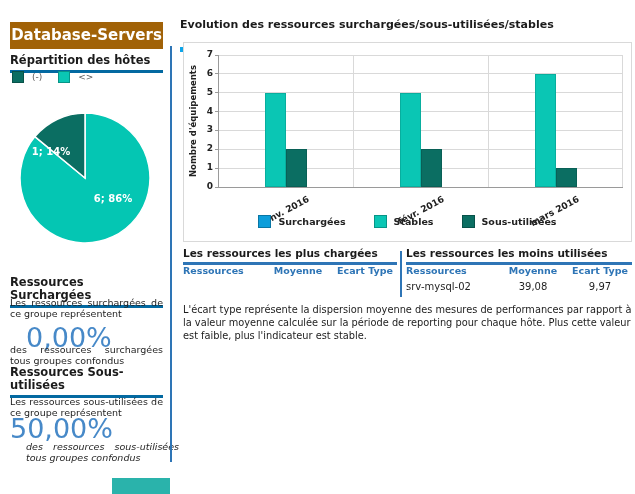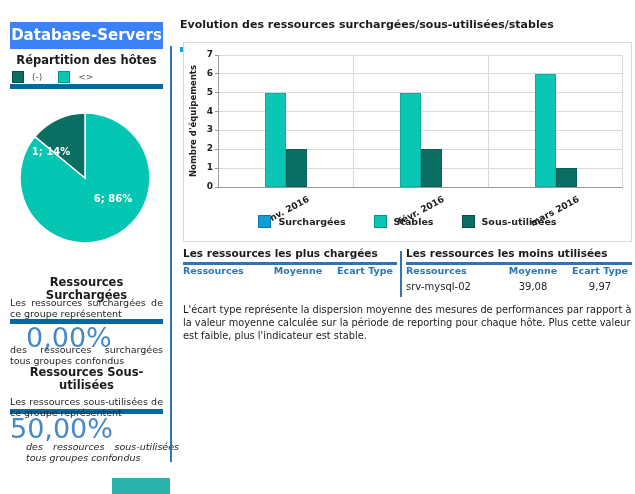--- a/index.html
+++ b/index.html
@@ -1,24 +1,24 @@
 <!DOCTYPE html>
 <html><head>
 <meta charset="utf-8">
 <style>
   html,body{margin:0;padding:0;background:#fff;}
   body{width:635px;height:494px;position:relative;overflow:hidden;
        font-family:"DejaVu Sans","Liberation Sans",sans-serif;color:#222;}
   .abs{position:absolute;}
 
   
-  .title-box{left:10px;top:22px;width:153px;height:27px;background:#3b82f6;
+  .title-box{left:10px;top:22px;width:153px;height:27px;background:#a16207;
              color:#fff;font-size:15px;font-weight:bold;text-align:center;line-height:27px;}
   .sec-title{width:153px;font-size:11.5px;font-weight:bold;color:#1b1b1b;
-             padding-bottom:17px;border-bottom:5px solid #0369a1;line-height:13px;text-align:center;}
+             padding-bottom:3px;border-bottom:3px solid #0369a1;line-height:13px;}
   .pie-title{left:10px;top:54px;}
   .pie-legend{left:12px;top:71px;display:flex;align-items:center;gap:8px;}
   .pl-sw{width:12px;height:12px;display:inline-block;border:1px solid rgba(0,0,0,.25);box-sizing:border-box;}
   .pl-tx{font-size:9px;color:#595959;margin-right:8px;}
   .pie-svg{left:18px;top:110px;}
   .pie-label{font-size:10px;font-weight:bold;fill:#fff;text-anchor:middle;}
 
   .para{width:153px;font-size:9.5px;line-height:10.5px;color:#1f1f1f;text-align:justify;}
   .bigval{width:160px;font-size:27px;line-height:24px;color:#4789c8;}
   .sec1-title{left:10px;top:276px;}

